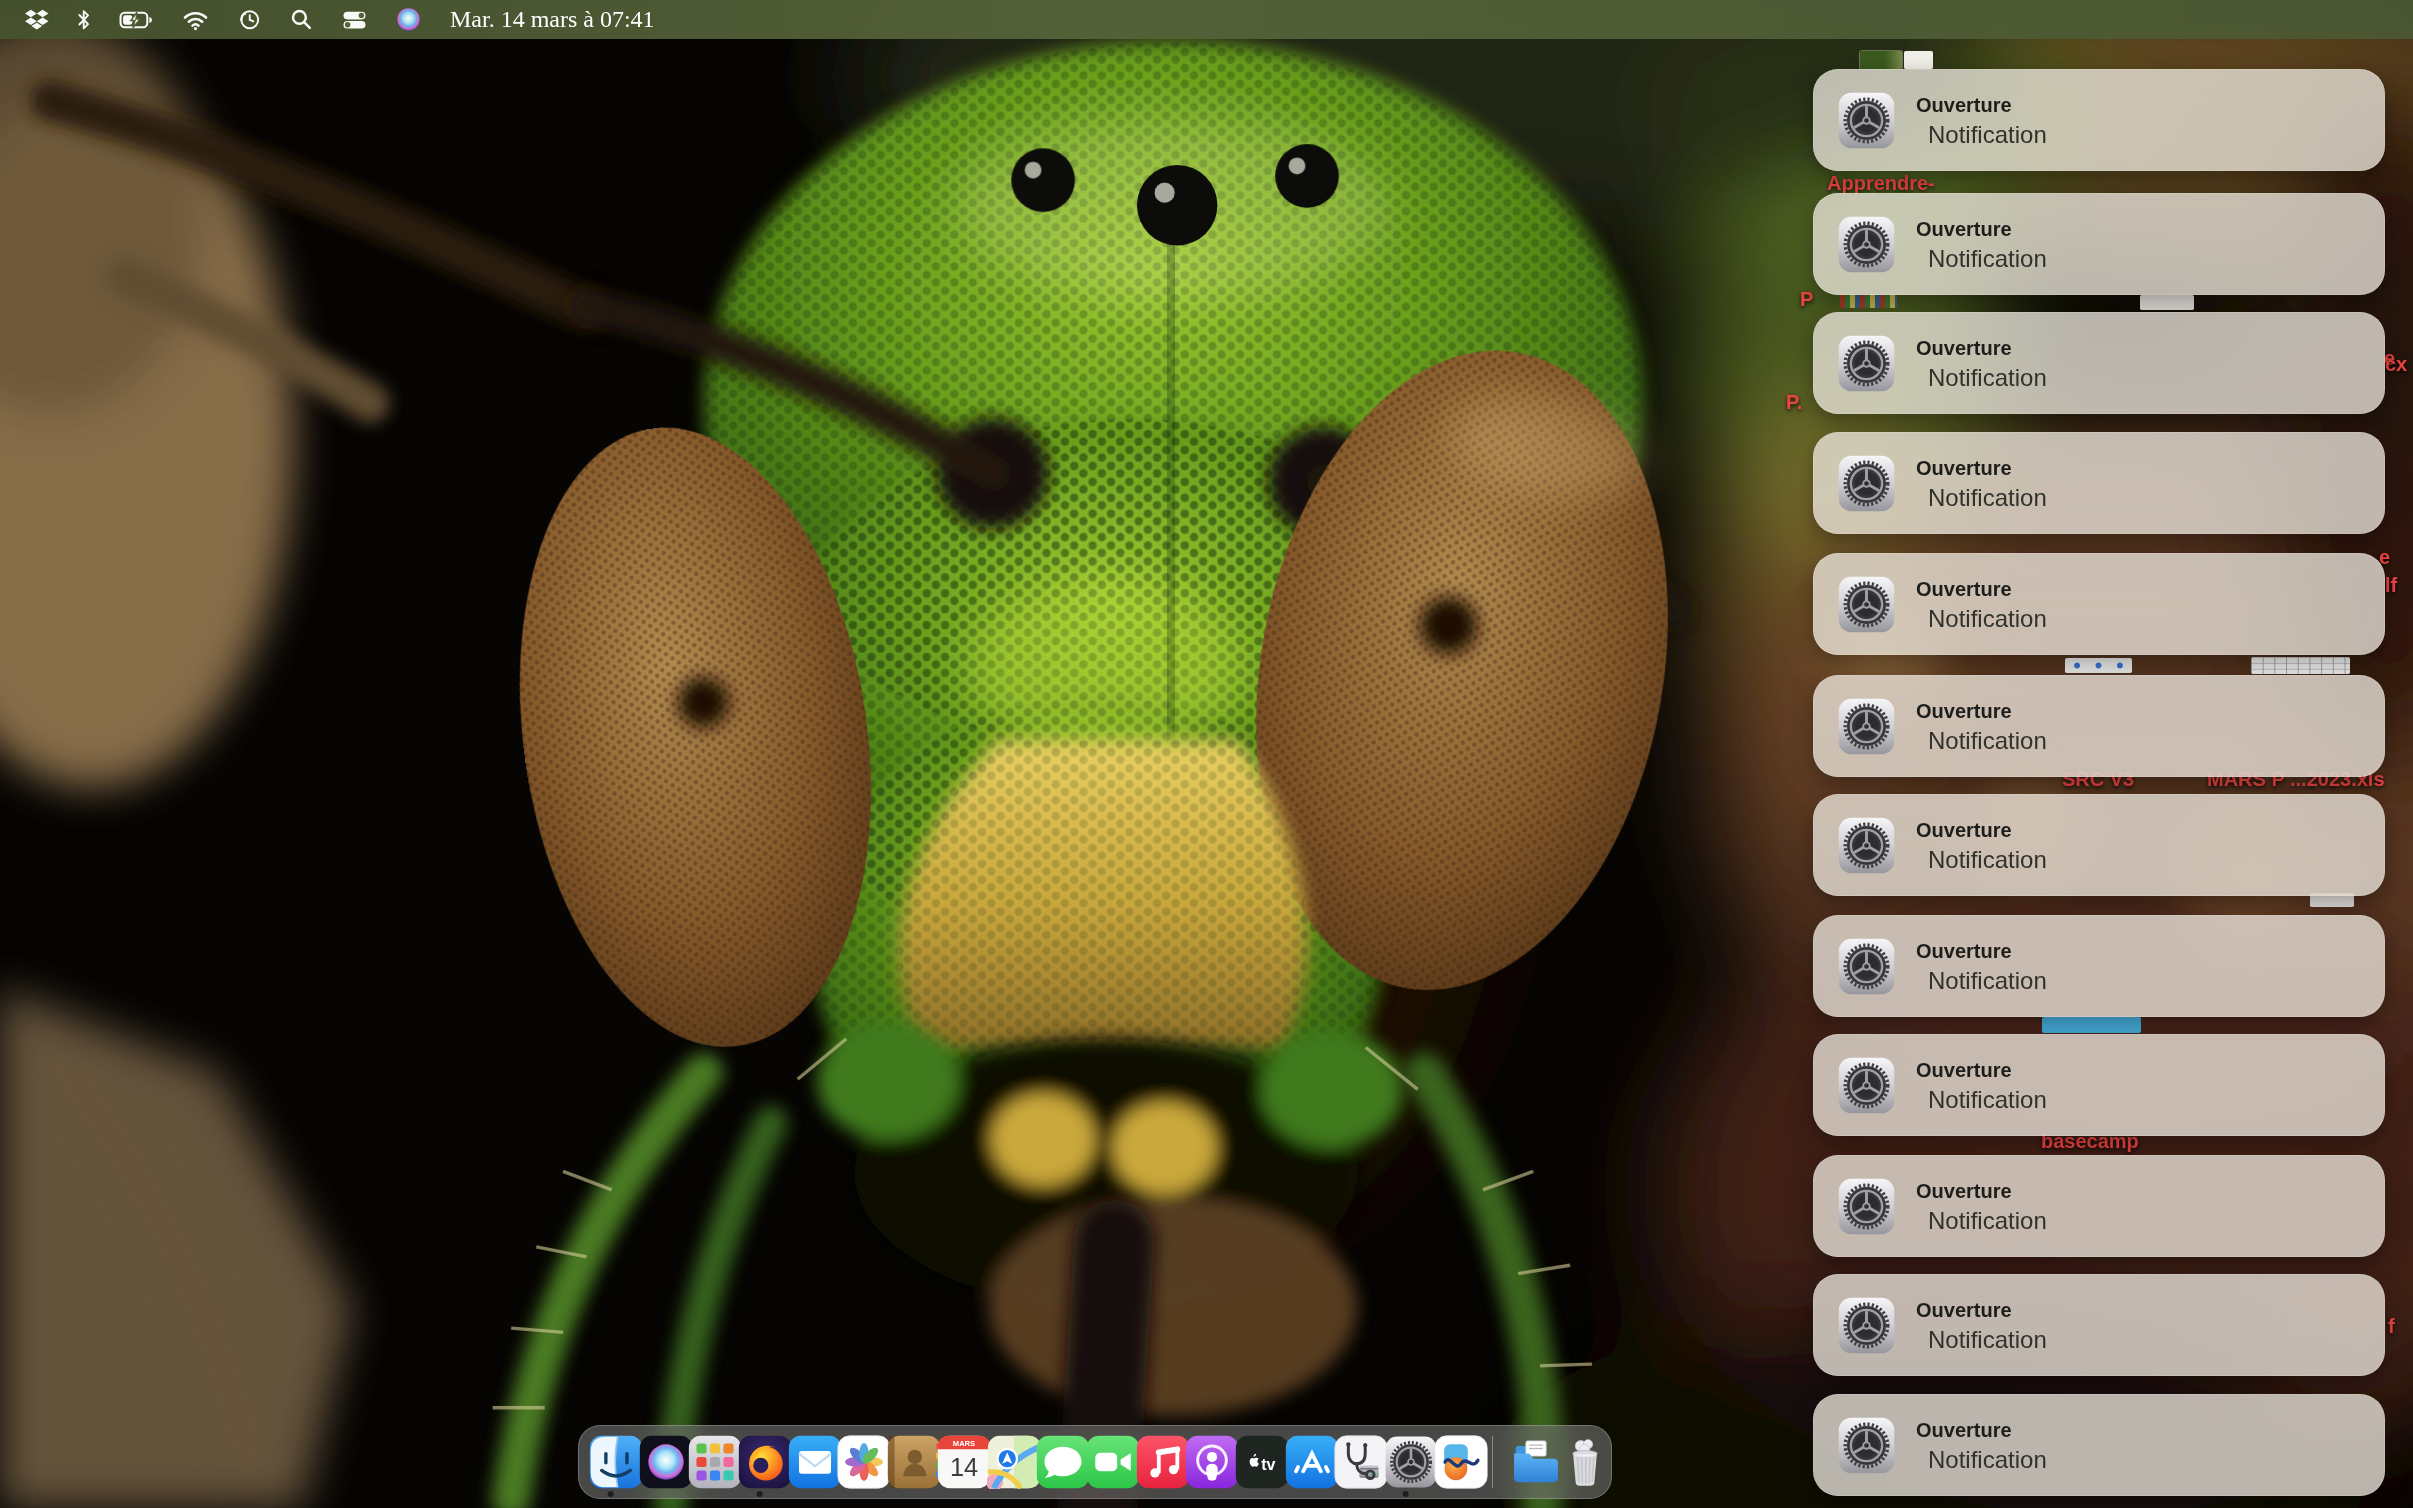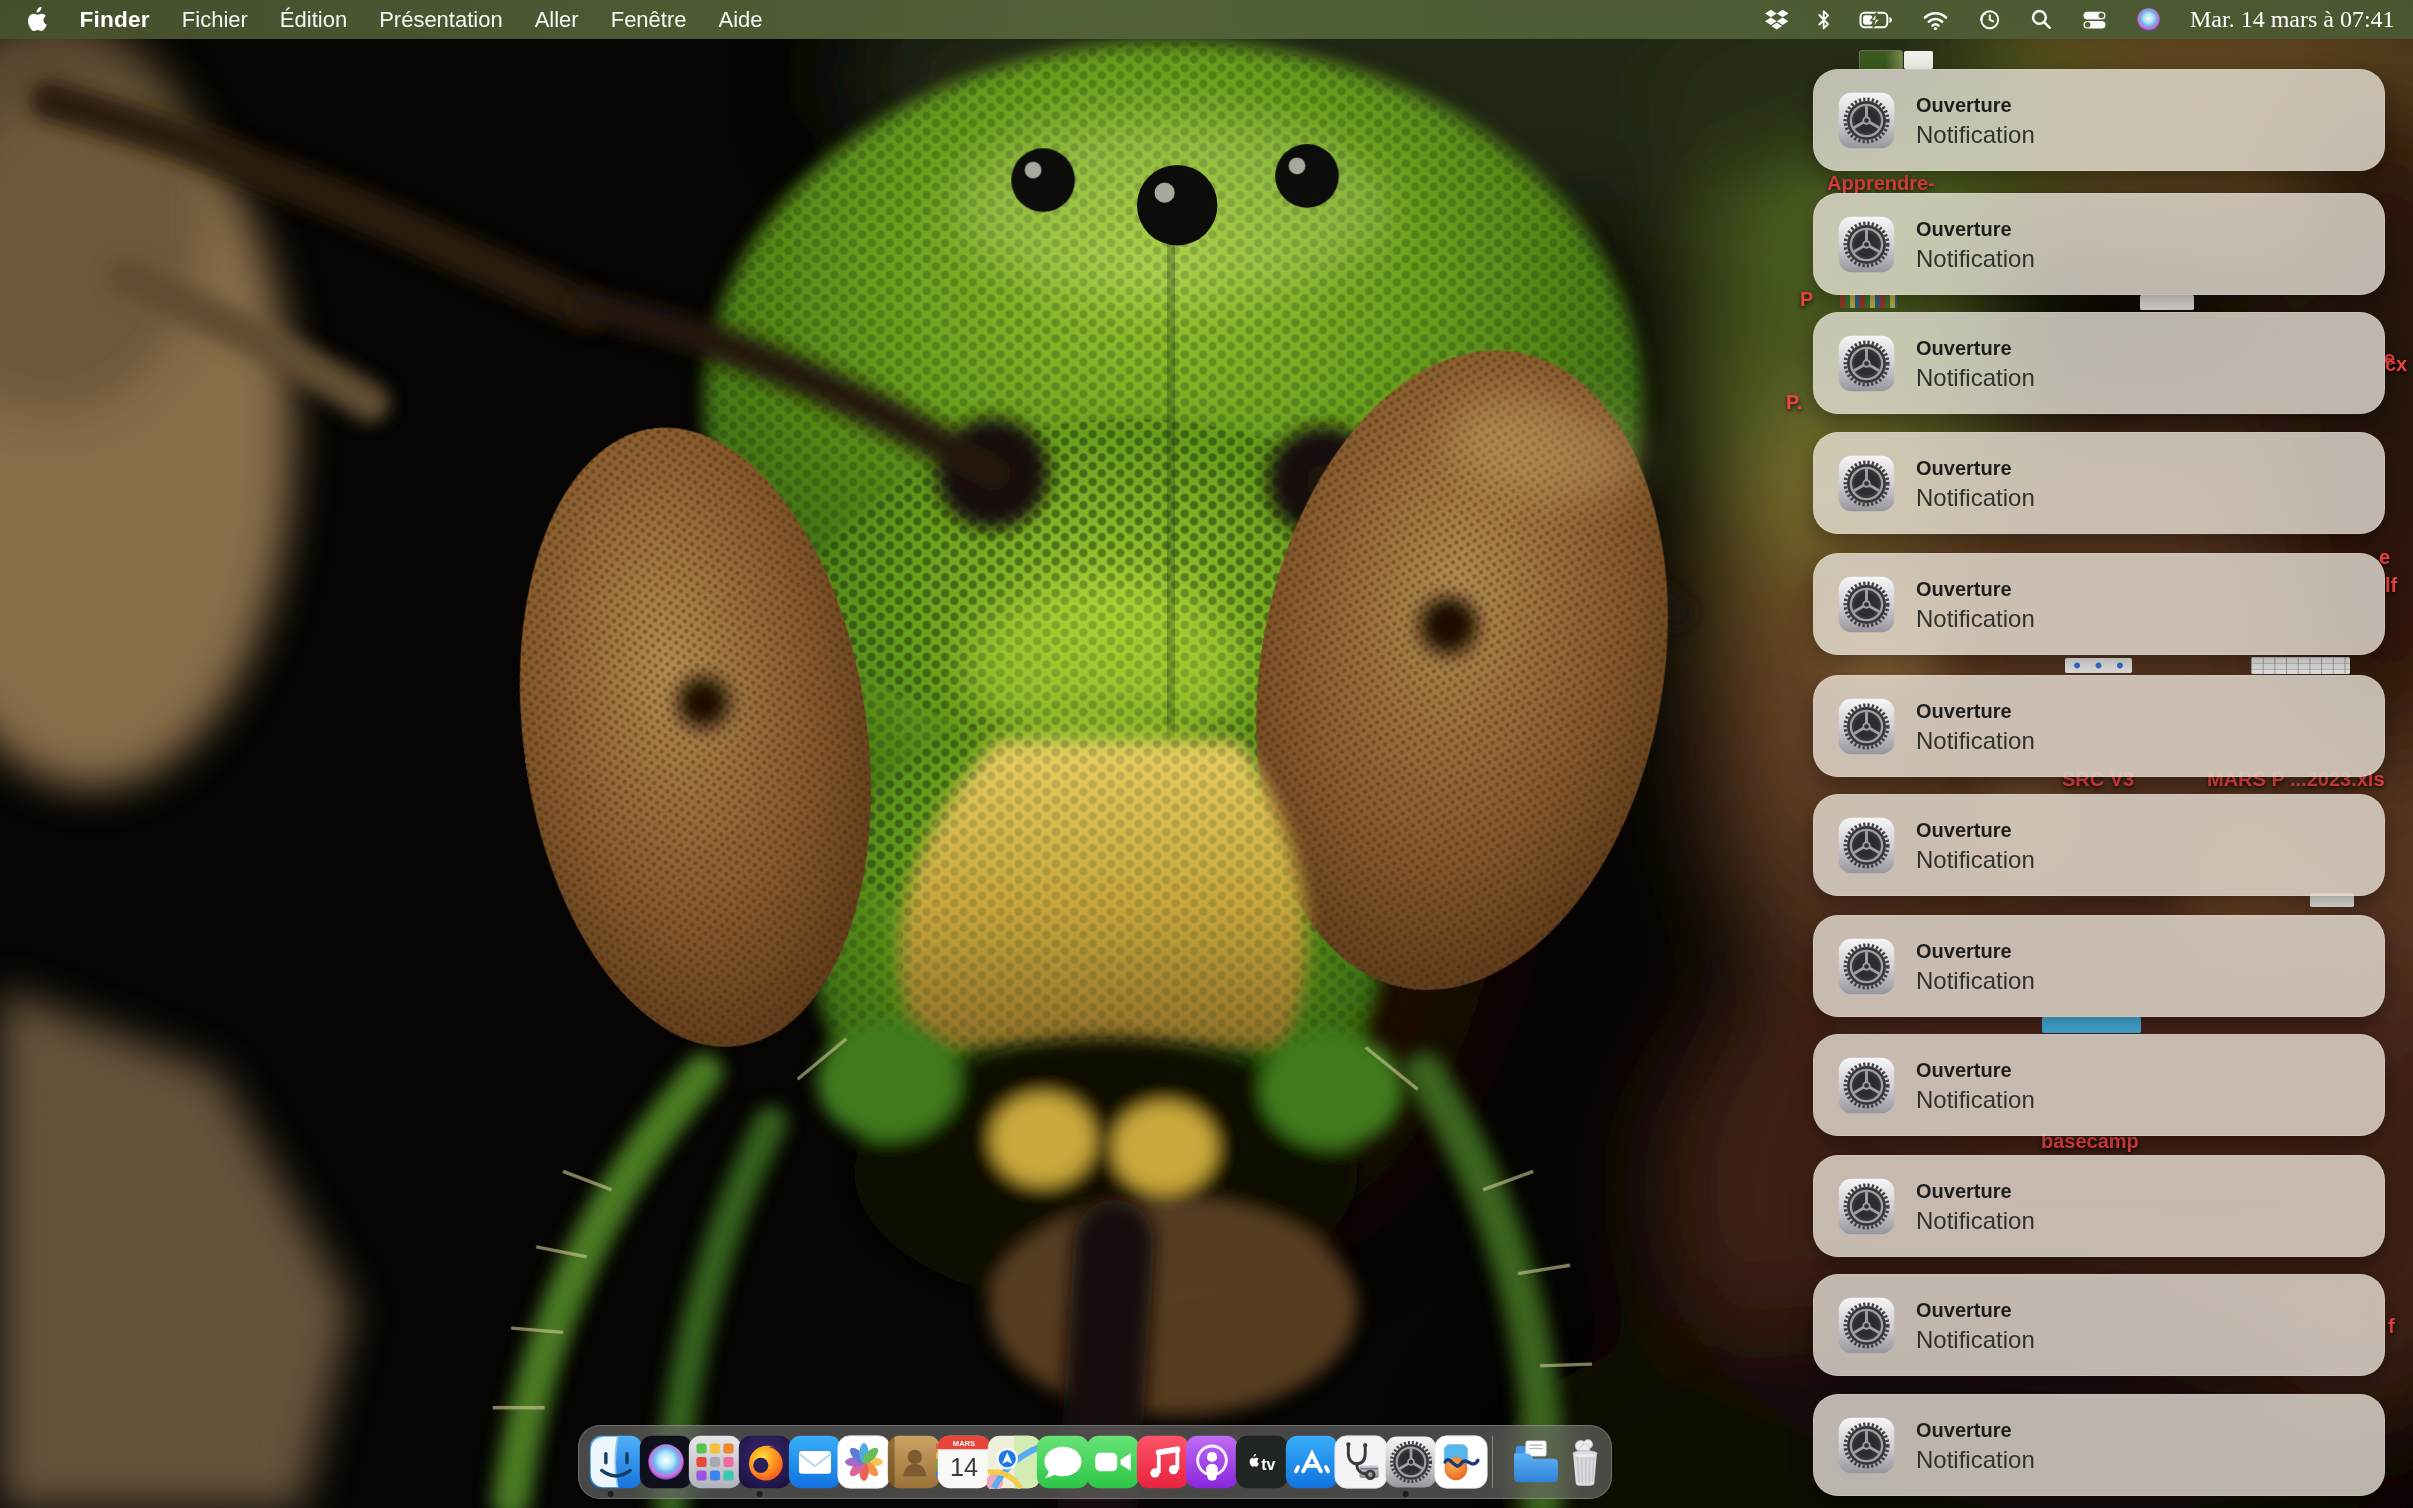--- a/index.html
+++ b/index.html
@@ -22,21 +22,21 @@
 
   
   .notif { position:absolute; left:1813px; width:572px; height:102px; z-index:20;
     border-radius:25px; display:flex; align-items:center; padding:0 22px 0 24px;
     background:rgba(235,230,221,.78);
     backdrop-filter: blur(25px) saturate(1.15);
     -webkit-backdrop-filter: blur(25px) saturate(1.15);
     box-shadow:0 8.4px 22px rgba(0,0,0,.35), inset 0 0 0 0.8px rgba(255,255,255,.18); }
   .notif-icon { width:59px; height:59px; flex:none; margin-right:20px; }
   .notif-title { font-size:20px; font-weight:700; color:#1d1d1b; line-height:29px; }
-  .notif-sub   { font-size:24px; font-weight:400; color:#32322d; line-height:29px; }
+  .notif-sub   { font-size:24px; font-weight:400; color:#32322d; line-height:29px;margin-left:12px; }
 
   
   .dlabel { position:absolute; z-index:5; font-size:20px; font-weight:700; color:#ef4444;
     text-shadow:0 1.7px 4.2px rgba(0,0,0,.85); white-space:nowrap; }
   .dfrag { position:absolute; z-index:5; border-radius:1.7px; }
 
   
   .dock { position:absolute; left:578px; top:1425px; height:74px; z-index:10;
     display:inline-flex; align-items:center; gap:6.7px; padding:0 10px;
     background:rgba(128,128,128,.55); border:0.8px solid rgba(255,255,255,.22); border-radius:22px;
@@ -286,35 +286,20 @@
 <div class="dlabel" style="left:2062px;top:768px">SRC V3</div>
 <div class="dlabel" style="left:2207px;top:768px">MARS P ...2023.xls</div>
 <div class="dlabel" style="left:2041px;top:1130px">basecamp</div>
 <div class="dlabel" style="left:2384px;top:347px">e</div>
 <div class="dlabel" style="left:2385px;top:353px">cx</div>
 <div class="dlabel" style="left:2379px;top:546px">e</div>
 <div class="dlabel" style="left:2385px;top:574px">lf</div>
 <div class="dlabel" style="left:2388px;top:1315px">f</div>
 
 <div class="menubar">
-  <div class="mb-left">
-    <span class="apple-logo">
-      <svg width="22.6" height="27" viewBox="0 0 24 28" fill="#fff">
-        <path d="M16.2 4.6c.9-1.1 1.5-2.6 1.3-4.1-1.3.1-2.9.9-3.8 2-.8.9-1.6 2.5-1.4 4 1.5.1 3-.8 3.9-1.9z"></path>
-        <path d="M19.6 14.9c0-3 2.5-4.5 2.6-4.6-1.4-2.1-3.6-2.4-4.4-2.4-1.9-.2-3.7 1.1-4.6 1.1-.9 0-2.4-1.1-4-1-2 0-3.9 1.2-5 3-2.1 3.7-.5 9.2 1.6 12.2 1 1.5 2.2 3.1 3.8 3 1.5-.1 2.1-1 4-1s2.4 1 4 .9c1.7 0 2.7-1.5 3.7-3 1.2-1.7 1.7-3.4 1.7-3.5-.1 0-3.3-1.3-3.4-4.7z"></path>
-      </svg>
-    </span>
-    <span class="mb-app">Finder</span>
-    <span class="mb-menu">Fichier</span>
-    <span class="mb-menu">Édition</span>
-    <span class="mb-menu">Présentation</span>
-    <span class="mb-menu">Aller</span>
-    <span class="mb-menu">Fenêtre</span>
-    <span class="mb-menu">Aide</span>
-  </div>
   <div class="mb-right">
     <span>
       <svg width="23.5" height="22" viewBox="0 0 24 21" fill="#fff">
         <path d="M6 0 L12 3.8 L6 7.6 L0 3.8 Z"></path>
           <path d="M18 0 L24 3.8 L18 7.6 L12 3.8 Z"></path>
         <path d="M6 8 L12 11.8 L6 15.6 L0 11.8 Z"></path>
           <path d="M18 8 L24 11.8 L18 15.6 L12 11.8 Z"></path>
         <path d="M6.5 16.6 L12 20.2 L17.5 16.6 L12 13.2 Z"></path>
       </svg>
     </span>

